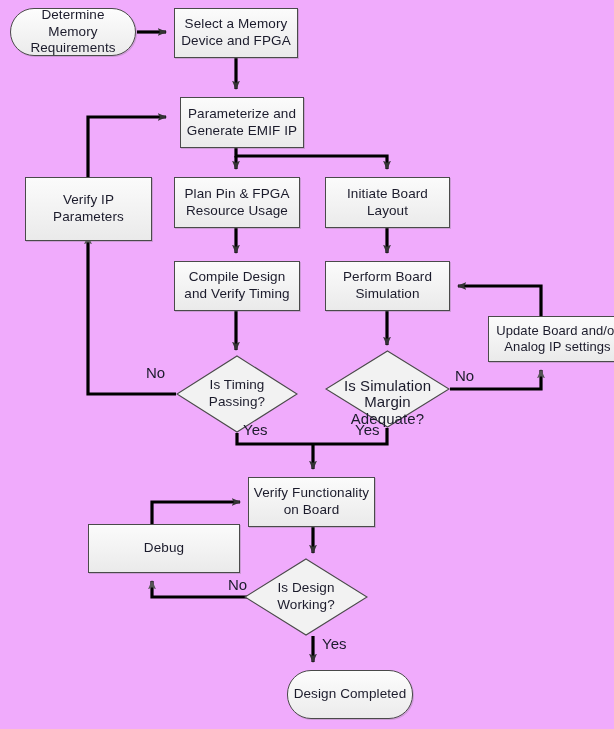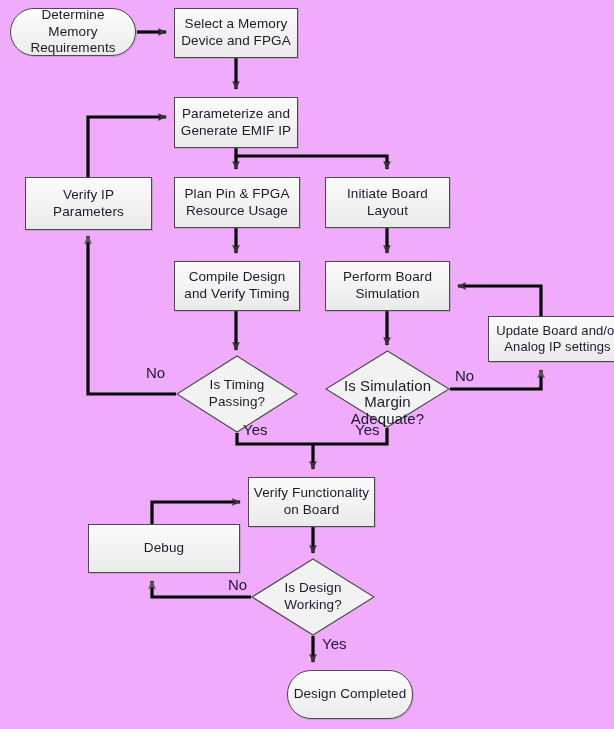--- a/index.html
+++ b/index.html
@@ -132,26 +132,26 @@
   <div class="node node-terminal" style="left:10px; top:8px; width:126px; height:48px;">
     <span class="label">Determine Memory
 Requirements</span>
   </div>
 
   <div class="node node-process" style="left:174px; top:8px; width:124px; height:50px;">
     <span class="label">Select a Memory
 Device and FPGA</span>
   </div>
 
-  <div class="node node-process" style="left:174px; top:97px; width:124px; height:51px;">
+  <div class="node node-process" style="left:180px; top:97px; width:124px; height:51px;">
     <span class="label">Parameterize and
 Generate EMIF IP</span>
   </div>
 
-  <div class="node node-process" style="left:25px; top:177px; width:127px; height:53px;">
+  <div class="node node-process" style="left:25px; top:177px; width:127px; height:64px;">
     <span class="label">Verify IP
 Parameters</span>
   </div>
 
   <div class="node node-process" style="left:174px; top:177px; width:126px; height:51px;">
     <span class="label">Plan Pin &amp; FPGA
 Resource Usage</span>
   </div>
 
   <div class="node node-process" style="left:325px; top:177px; width:125px; height:51px;">
@@ -193,21 +193,21 @@
 
   <div class="node node-process" style="left:248px; top:477px; width:127px; height:50px;">
     <span class="label">Verify Functionality
 on Board</span>
   </div>
 
   <div class="node node-process" style="left:88px; top:524px; width:152px; height:49px;">
     <span class="label">Debug</span>
   </div>
 
-  <div class="node node-decision" style="left:251px; top:558px; width:124px; height:78px;">
+  <div class="node node-decision" style="left:244px; top:558px; width:124px; height:78px;">
     <svg class="diamond-shape" viewBox="0 0 124 78" preserveAspectRatio="none" xmlns="http://www.w3.org/2000/svg">
       <polygon points="62,1 123,39 62,77 1,39" fill="#f2f2f2" stroke="#4a4a4a" stroke-width="1.1"></polygon>
     </svg>
     <span class="label">Is Design
 Working?</span>
   </div>
 
   <div class="node node-terminal" style="left:255px; top:670px; width:126px; height:49px;margin-left:32px;">
     <span class="label">Design Completed</span>
   </div>

